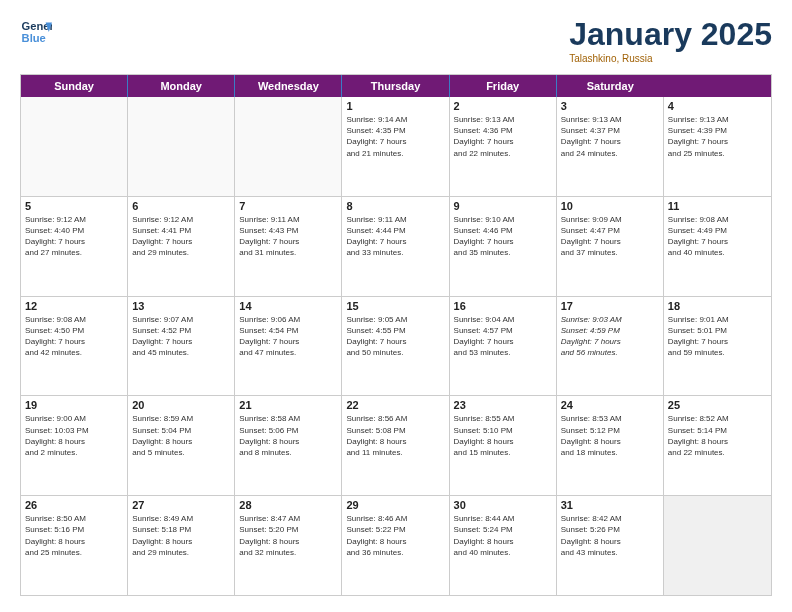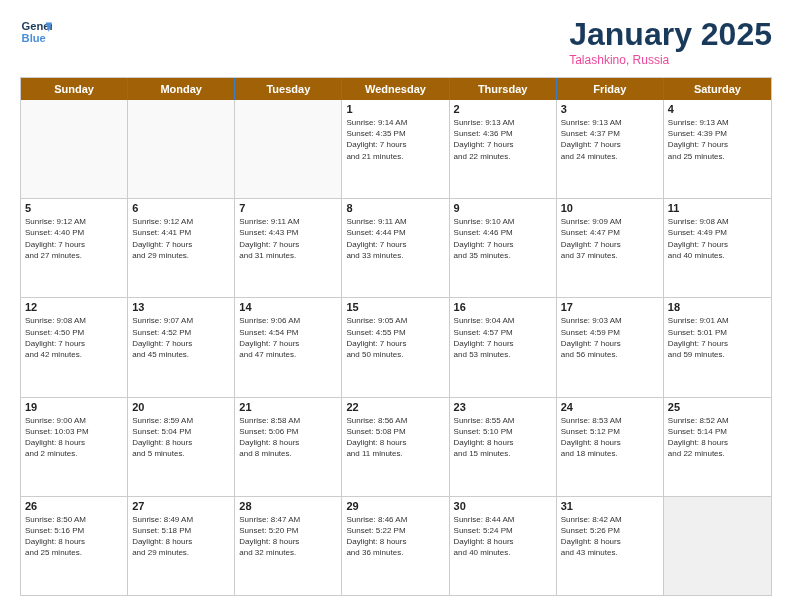--- a/index.html
+++ b/index.html
@@ -34,33 +34,33 @@
     }
     .title-block {
       text-align: left;
     }
     .title-block .month-year {
       font-size: 32px;
       font-weight: bold;
       color: #1a3a5c;
     }
     .title-block .location {
-      font-size: 12px;
-      color: #ec4899;
+      font-size: 10px;
+      color: #a16207;
     }
     .calendar {
       flex: 1;
       display: flex;
       flex-direction: column;
       border: 1px solid #ccc;
     }
     .cal-header {
       display: grid;
       grid-template-columns: repeat(7, 1fr);
-      background: #a16207;
+      background: #701a75;
     }
     .cal-header-cell {
       color: #fff;
       font-size: 11px;
       font-weight: bold;
       padding: 5px 4px;
       text-align: center;
       border-right: 1px solid #3a7dc5;
     }
     .cal-header-cell:last-child { border-right: none; }
@@ -114,21 +114,20 @@
     <div class="title-block">
       <div class="month-year">January 2025</div>
       <div class="location">Talashkino, Russia</div>
     </div>
   </div>
 
   <div class="calendar">
     <div class="cal-header">
     <div class="cal-header-cell">Sunday</div>
         <div class="cal-header-cell">Monday</div>
-        <div class="cal-header-cell">Tuesday</div>
         <div class="cal-header-cell">Wednesday</div>
         <div class="cal-header-cell">Thursday</div>
         <div class="cal-header-cell">Friday</div>
         <div class="cal-header-cell">Saturday</div>
       </div>
     <div class="cal-body">
     <div class="cal-row">
           <div class="cal-cell empty"></div>
           <div class="cal-cell empty"></div>
           <div class="cal-cell empty"></div>
@@ -243,21 +242,21 @@
           </div>
           <div class="cal-cell">
             <div class="day-num">16</div>
             <div class="day-info" style="white-space: pre-line;">Sunrise: 9:04 AM
 Sunset: 4:57 PM
 Daylight: 7 hours
 and 53 minutes.</div>
           </div>
           <div class="cal-cell">
             <div class="day-num">17</div>
-            <div class="day-info" style="white-space: pre-line;">Sunrise: 9:03 AM
+            <div class="day-info" style="white-space: pre-line; font-style: italic;">Sunrise: 9:03 AM
 Sunset: 4:59 PM
 Daylight: 7 hours
 and 56 minutes.</div>
           </div>
           <div class="cal-cell">
             <div class="day-num">18</div>
             <div class="day-info" style="white-space: pre-line;">Sunrise: 9:01 AM
 Sunset: 5:01 PM
 Daylight: 7 hours
 and 59 minutes.</div>

